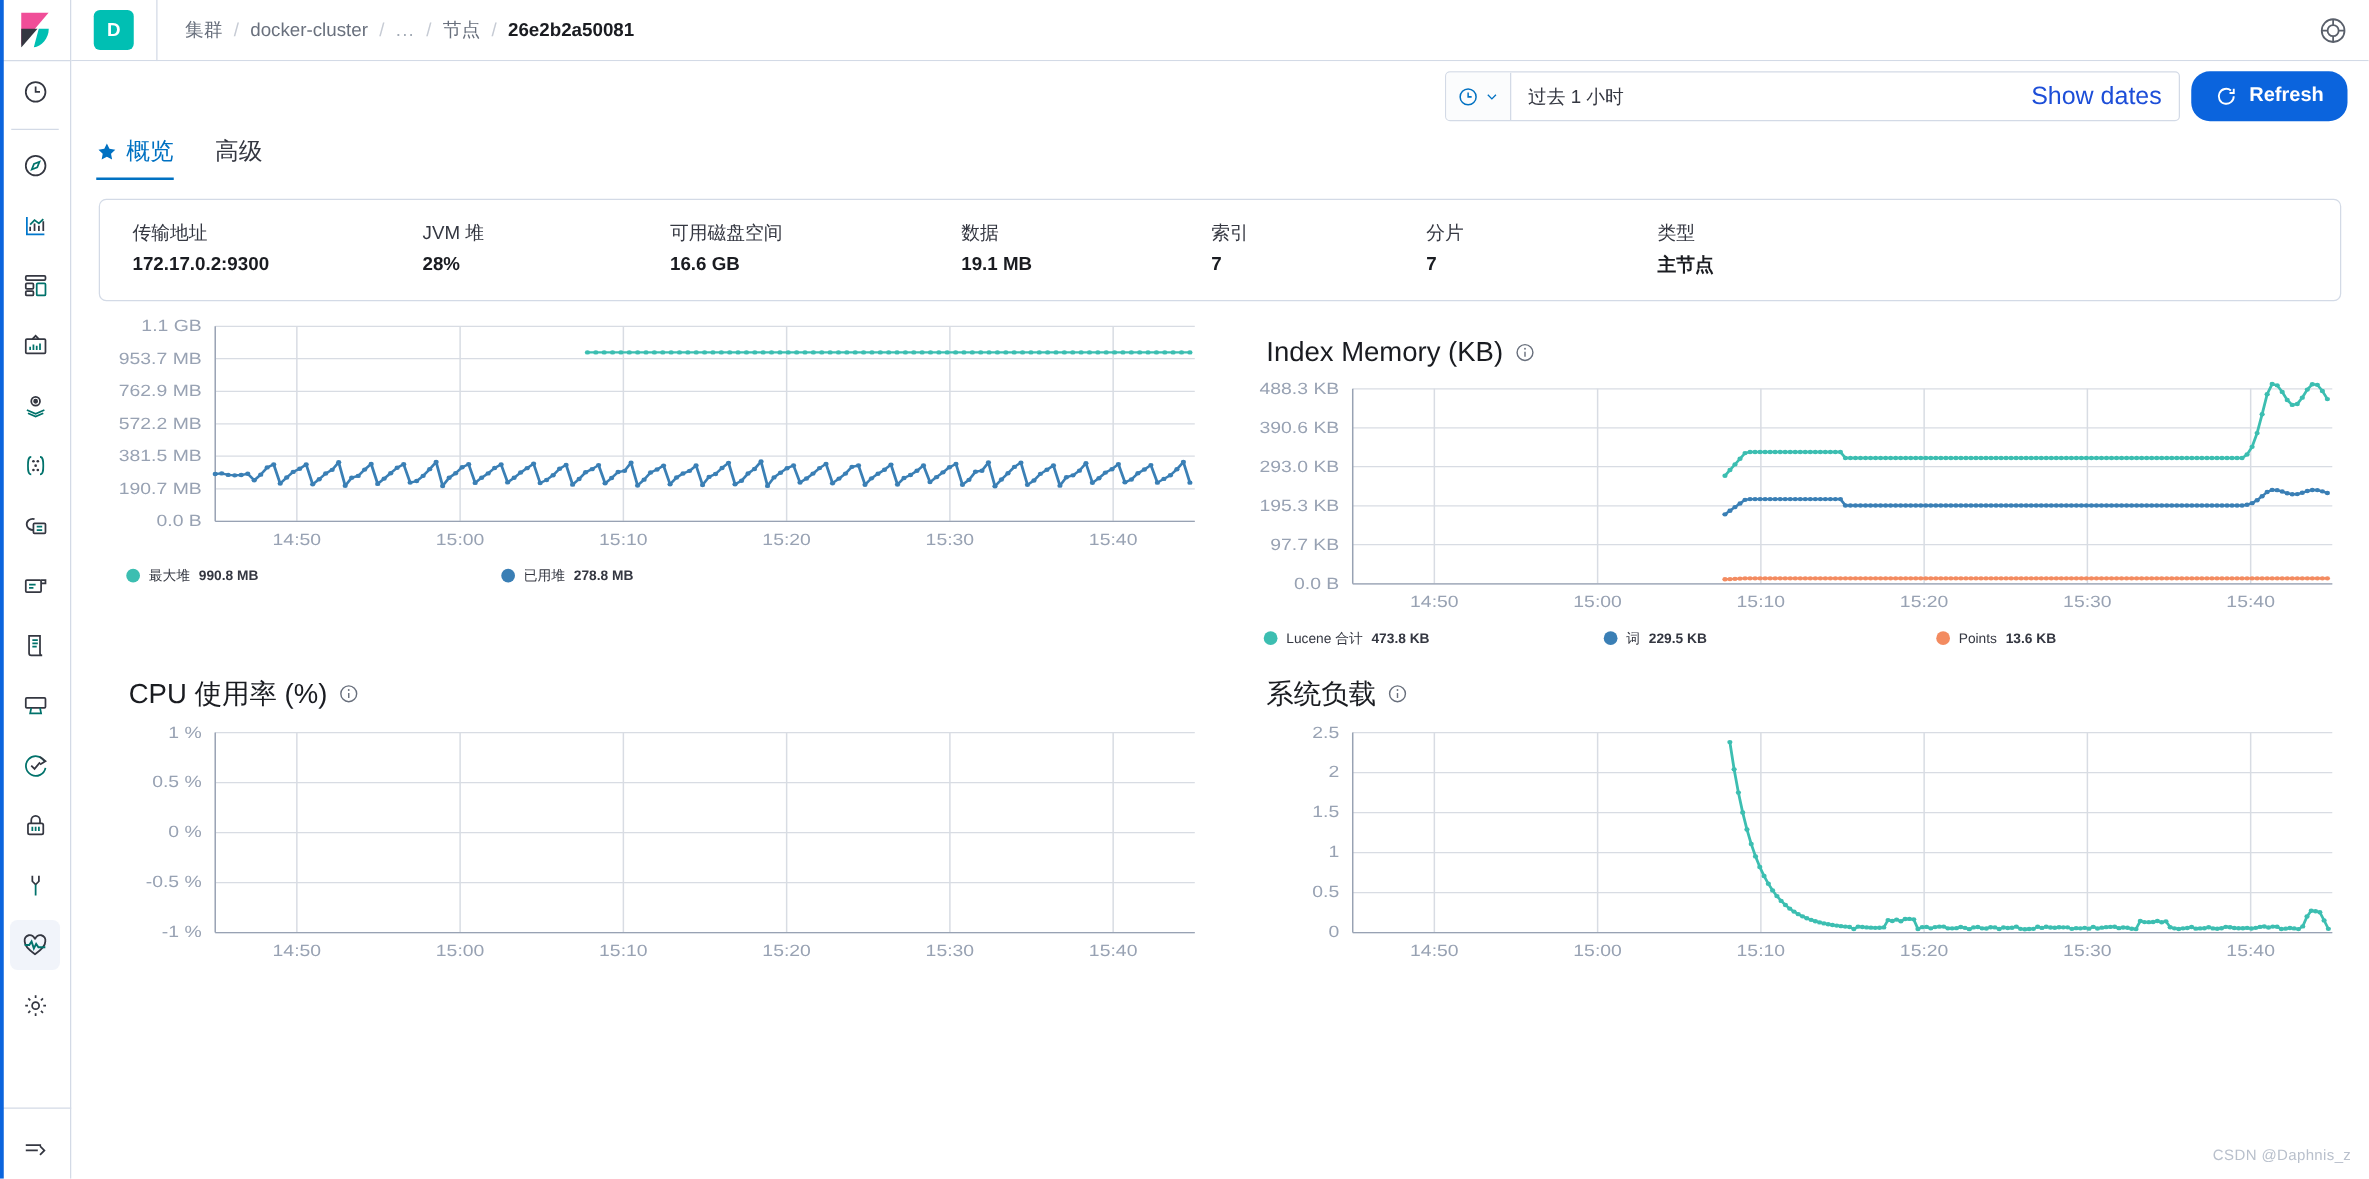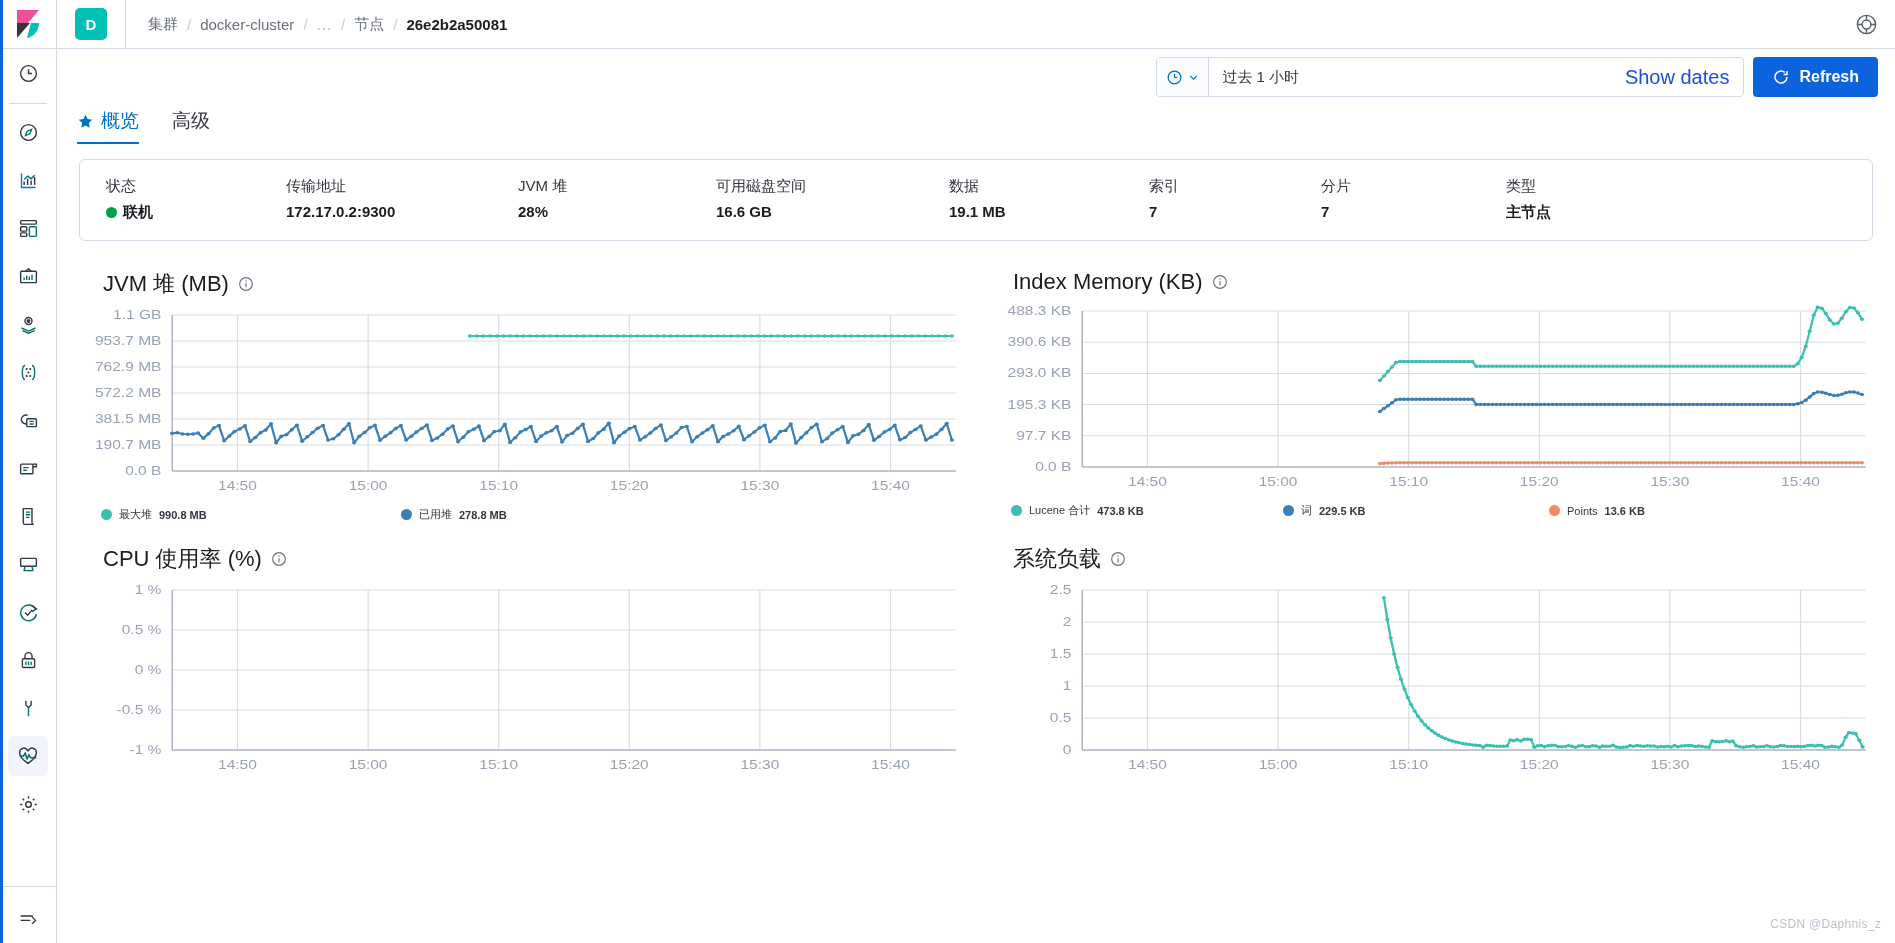--- a/index.html
+++ b/index.html
@@ -82,21 +82,21 @@
   .tp-quick {
     width: 52px; height: 38px; display: flex; align-items: center; justify-content: center; gap: 4px;
     border-right: 1px solid #d3dae6; cursor: pointer; background:#fbfcfd;
   }
   .tp-value { flex: 1; padding: 0 13px; font-size: 15px; color: #343741; cursor: pointer; }
   .tp-showdates {
     padding: 0 14px; font-size: 20px; color: #1d4ed8; cursor: pointer; white-space: nowrap;
   }
   .refresh-btn {
     height: 40px; margin-left: 9px; padding: 0 19px;
-    background: #0b64dd; color: #fff; border: none; border-radius: 4px;
+    background: #0b64dd; color: #fff; border: none; border-radius: 15px;
     font-size: 16px; font-weight: 600; display: flex; align-items: center; gap: 9px;
     cursor: pointer; font-family: inherit;
   }
 
   
   .tabs { display: flex; align-items: center; height: 42px; padding-left: 20px; gap: 33px; flex:0 0 42px;}
   .tab {
     display: flex; align-items: center; gap: 7px;
     font-size: 19px; color: #343741; padding-bottom: 8px; cursor: pointer;
     border-bottom: 2px solid transparent;
@@ -347,27 +347,20 @@
         <span>概览</span>
       </div>
       <div class="tab">
         <span>高级</span>
       </div>
     </div>
 
     <div class="content">
 
       <div class="summary">
-        <div class="sum-cell" style="width:180px">
-          <div class="sum-label">状态</div>
-          <div class="sum-value">
-            <span class="dot-online"></span>
-            <span>联机</span>
-          </div>
-        </div>
         <div class="sum-cell" style="width:232px">
           <div class="sum-label">传输地址</div>
           <div class="sum-value">172.17.0.2:9300</div>
         </div>
         <div class="sum-cell" style="width:198px">
           <div class="sum-label">JVM 堆</div>
           <div class="sum-value">28%</div>
         </div>
         <div class="sum-cell" style="width:233px">
           <div class="sum-label">可用磁盘空间</div>
@@ -387,30 +380,20 @@
         </div>
         <div class="sum-cell">
           <div class="sum-label">类型</div>
           <div class="sum-value">主节点</div>
         </div>
       </div>
 
       <div class="charts">
 
         <div class="chart-card">
-          <div class="chart-title">
-            <span>JVM 堆 (MB)</span>
-            <span class="info-icon">
-              <svg width="16" height="16" viewBox="0 0 24 24" fill="none" stroke="#69707d" stroke-width="1.7">
-                <circle cx="12" cy="12" r="9.5"></circle>
-                  <path d="M12 11 v6"></path>
-                  <circle cx="12" cy="7.5" r="1.1" fill="#69707d" stroke="none"></circle>
-              </svg>
-            </span>
-          </div>
           <div class="chart-body">
             <svg class="plot" viewBox="0 0 740 192" preserveAspectRatio="none" id="svg-jvm-heap">
                 <line x1="78" x2="734" y1="6" y2="6" class="gridline"></line>
                 <text x="69" y="10" text-anchor="end" class="tick">1.1 GB</text>
                 <line x1="78" x2="734" y1="31.995456134218813" y2="31.995456134218813" class="gridline"></line>
                 <text x="69" y="35.99545613421881" text-anchor="end" class="tick">953.7 MB</text>
                 <line x1="78" x2="734" y1="58.0045438657812" y2="58.0045438657812" class="gridline"></line>
                 <text x="69" y="62.0045438657812" text-anchor="end" class="tick">762.9 MB</text>
                 <line x1="78" x2="734" y1="84" y2="84" class="gridline"></line>
                 <text x="69" y="88" text-anchor="end" class="tick">572.2 MB</text>

